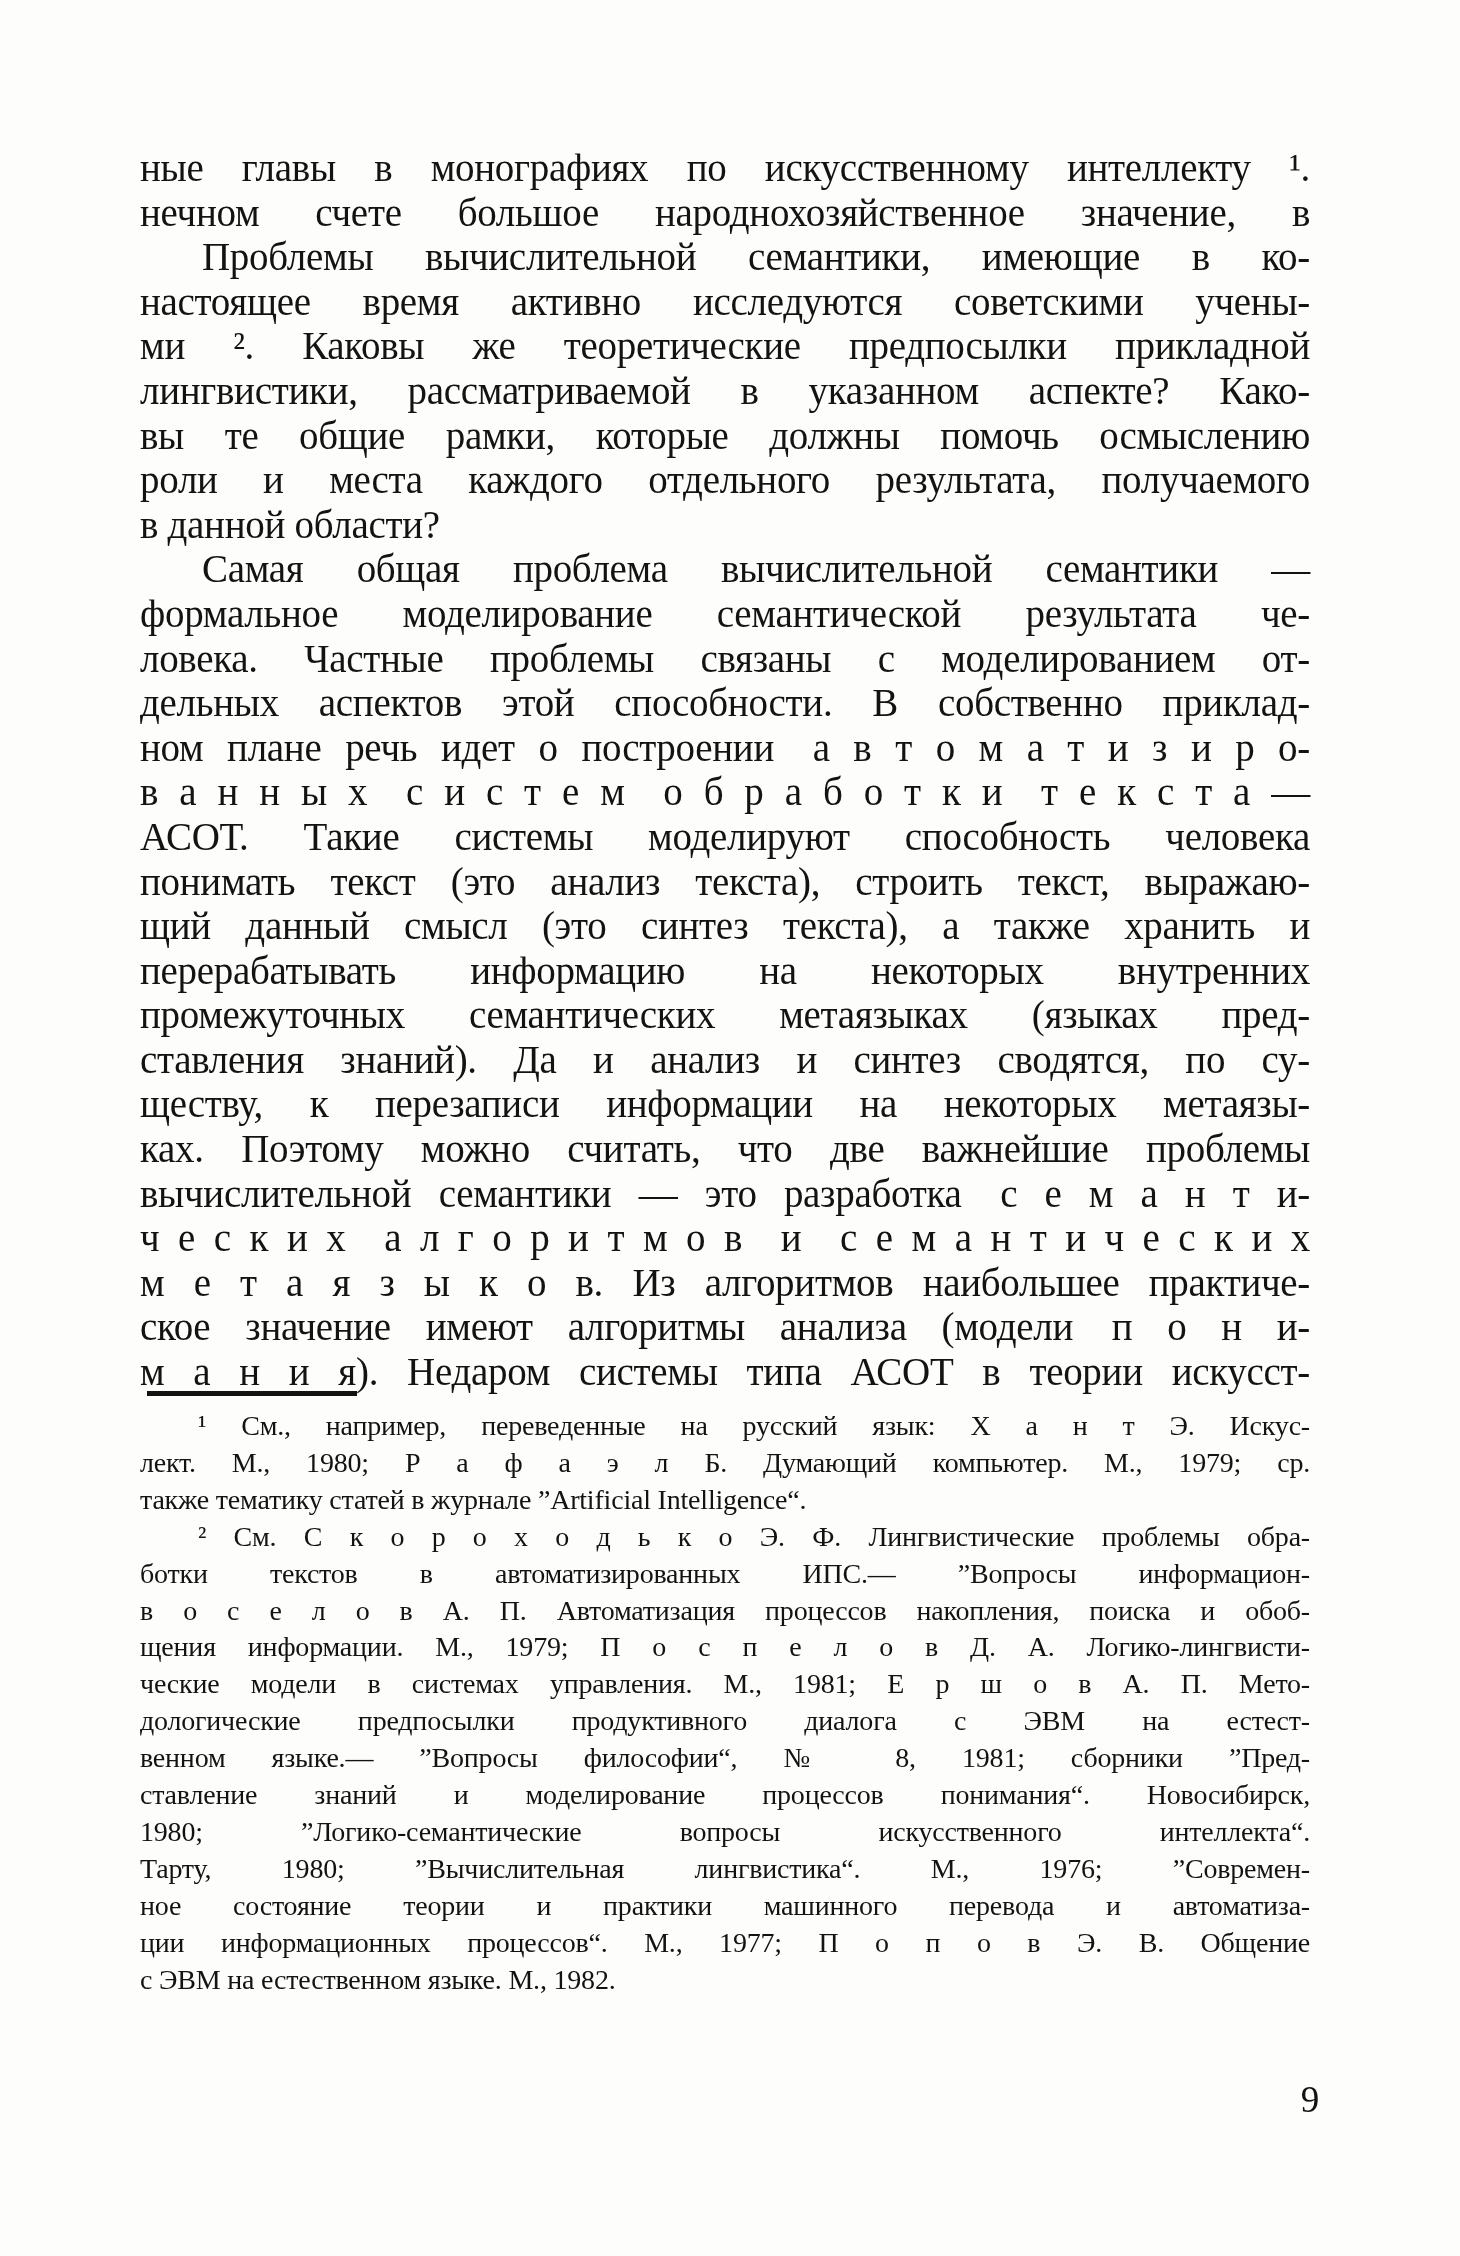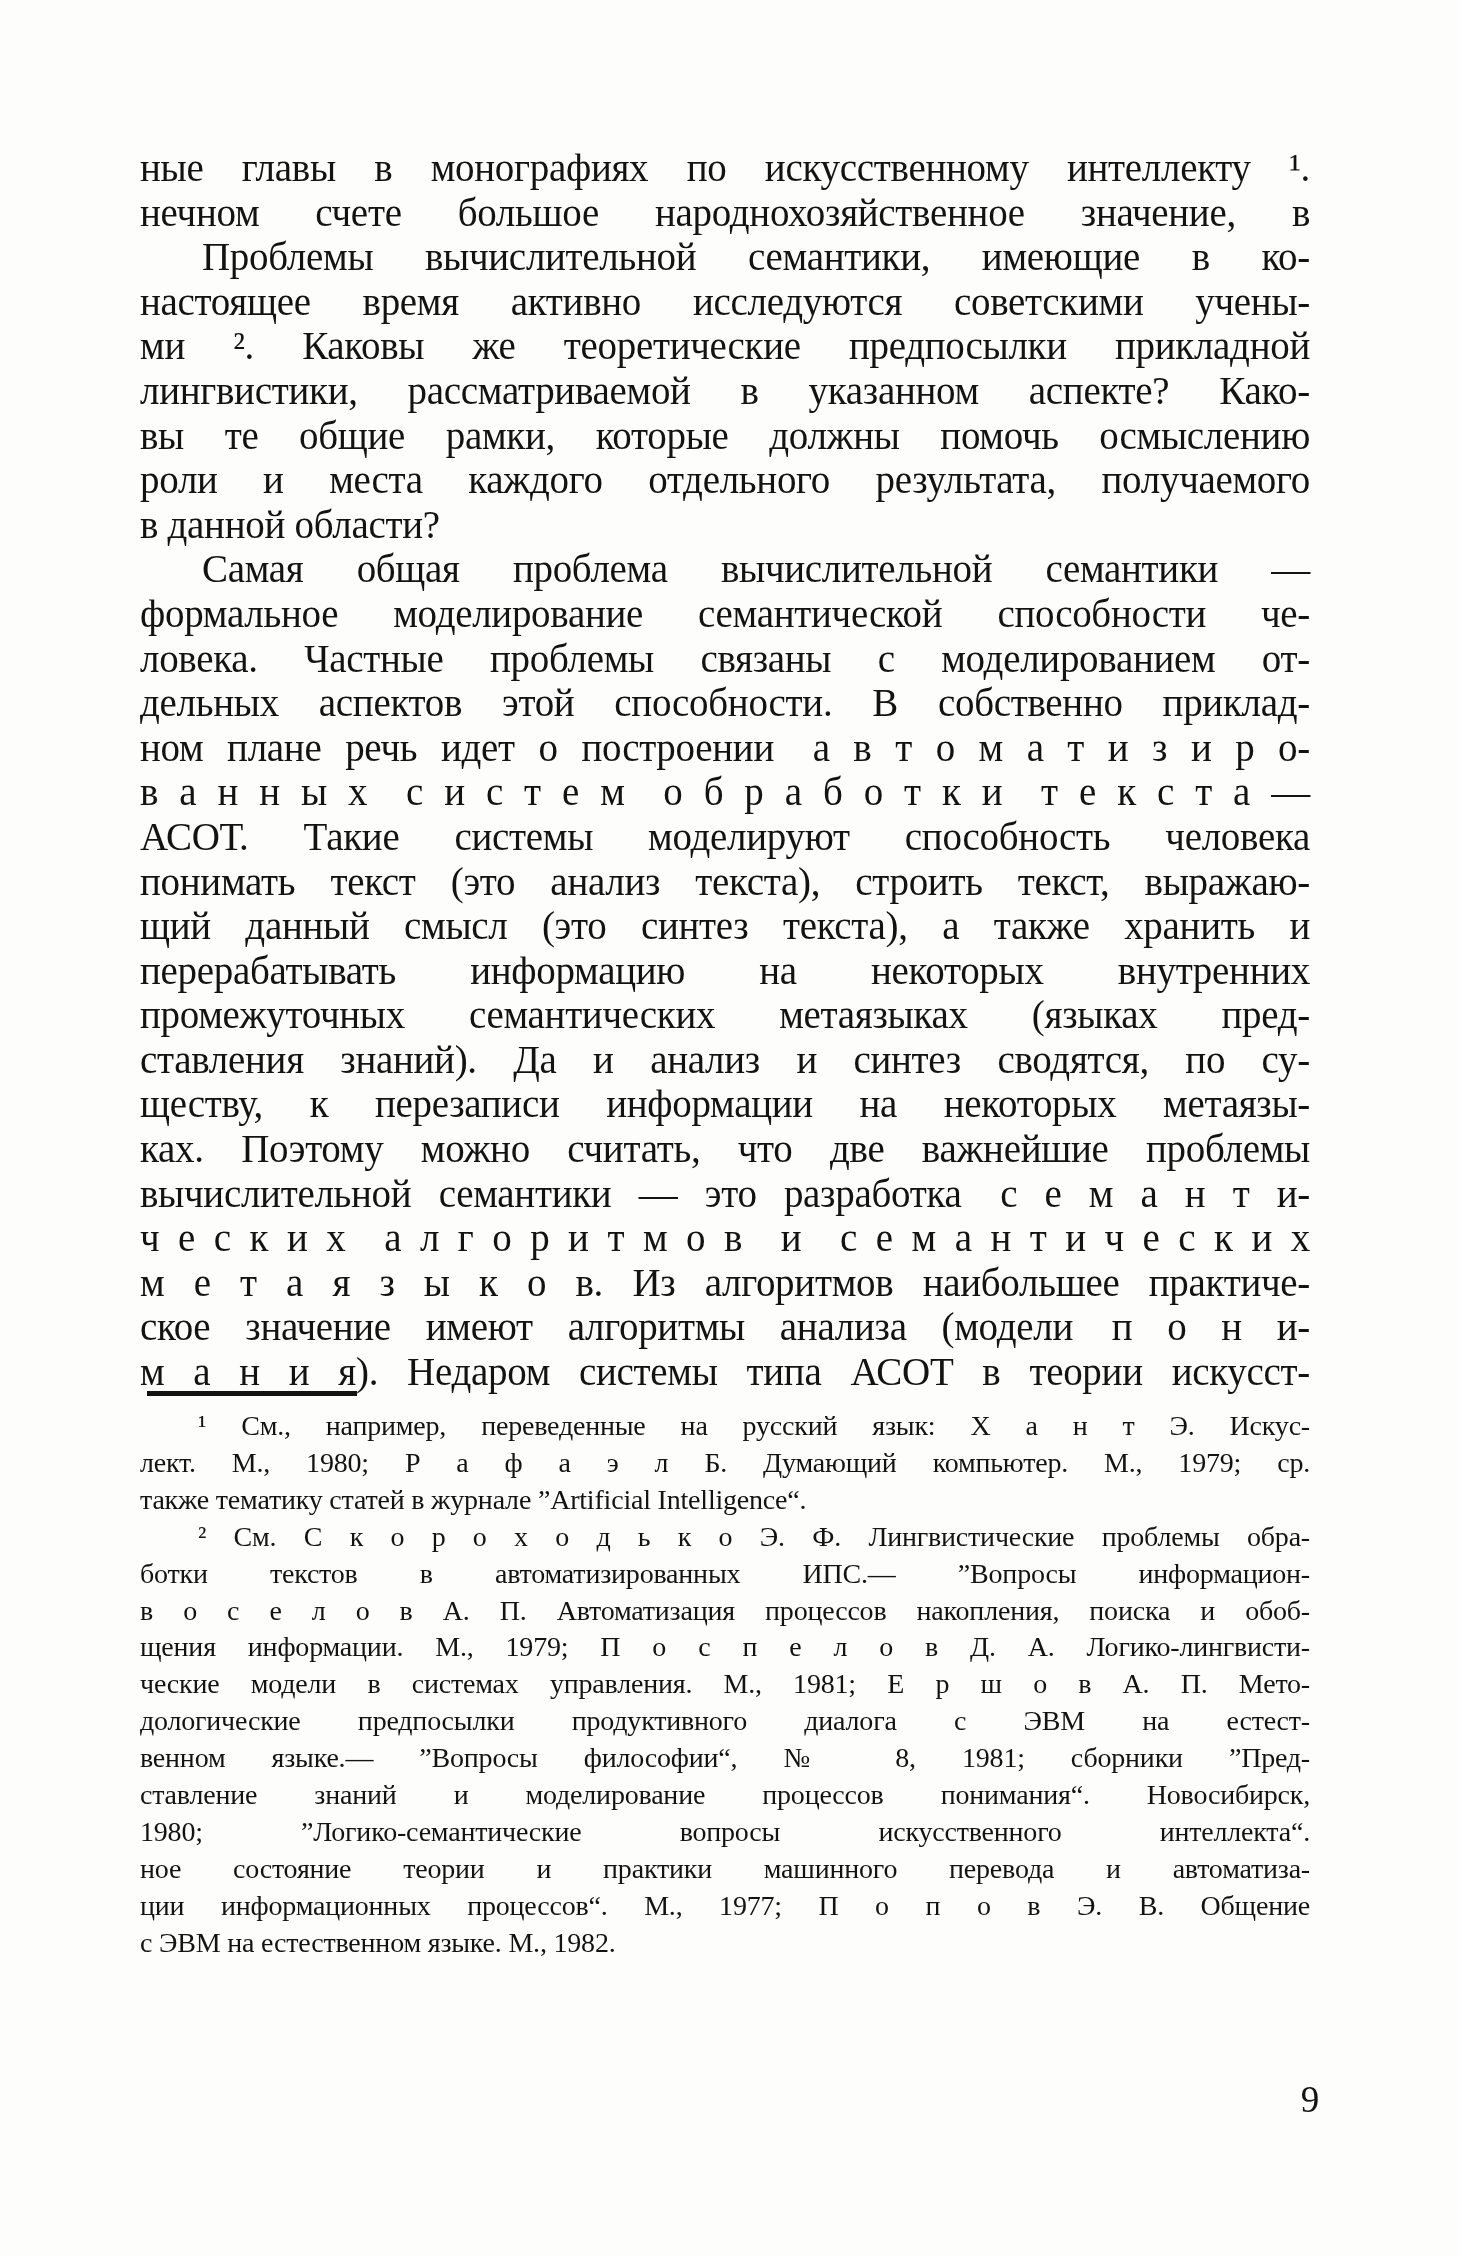--- a/index.html
+++ b/index.html
@@ -67,21 +67,21 @@
       <div class="line">ные главы в монографиях по искусственному интеллекту ¹.</div>
       <div class="line">нечном счете большое народнохозяйственное значение, в</div>
       <div class="line indent">Проблемы вычислительной семантики, имеющие в ко-</div>
       <div class="line">настоящее время активно исследуются советскими учены-</div>
       <div class="line">ми ². Каковы же теоретические предпосылки прикладной</div>
       <div class="line">лингвистики, рассматриваемой в указанном аспекте? Како-</div>
       <div class="line">вы те общие рамки, которые должны помочь осмыслению</div>
       <div class="line">роли и места каждого отдельного результата, получаемого</div>
       <div class="line end">в данной области?</div>
       <div class="line indent">Самая общая проблема вычислительной семантики —</div>
-      <div class="line">формальное моделирование семантической способности че-</div>
+      <div class="line">формальное моделирование семантической результата че-</div>
       <div class="line">ловека. Частные проблемы связаны с моделированием от-</div>
       <div class="line">дельных аспектов этой способности. В собственно приклад-</div>
       <div class="line">ном плане речь идет о построении а в т о м а т и з и р о-</div>
       <div class="line">в а н н ы х с и с т е м о б р а б о т к и т е к с т а —</div>
       <div class="line">АСОТ. Такие системы моделируют способность человека</div>
       <div class="line">понимать текст (это анализ текста), строить текст, выражаю-</div>
       <div class="line">щий данный смысл (это синтез текста), а также хранить и</div>
       <div class="line">перерабатывать информацию на некоторых внутренних</div>
       <div class="line">промежуточных семантических метаязыках (языках пред-</div>
       <div class="line">ставления знаний). Да и анализ и синтез сводятся, по су-</div>
@@ -100,18 +100,19 @@
       <div class="line end">также тематику статей в журнале ”Artificial Intelligence“.</div>
       <div class="line indent">² См. С к о р о х о д ь к о Э. Ф. Лингвистические проблемы обра-</div>
       <div class="line">ботки текстов в автоматизированных ИПС.— ”Вопросы информацион-</div>
       <div class="line">в о с е л о в А. П. Автоматизация процессов накопления, поиска и обоб-</div>
       <div class="line">щения информации. М., 1979; П о с п е л о в Д. А. Логико-лингвисти-</div>
       <div class="line">ческие модели в системах управления. М., 1981; Е р ш о в А. П. Мето-</div>
       <div class="line">дологические предпосылки продуктивного диалога с ЭВМ на естест-</div>
       <div class="line">венном языке.— ”Вопросы философии“, № 8, 1981; сборники ”Пред-</div>
       <div class="line">ставление знаний и моделирование процессов понимания“. Новосибирск,</div>
       <div class="line">1980; ”Логико-семантические вопросы искусственного интеллекта“.</div>
+      <div class="line">Тарту, 1980; ”Вычислительная лингвистика“. М., 1976; ”Современ-</div>
       <div class="line">ное состояние теории и практики машинного перевода и автоматиза-</div>
       <div class="line">ции информационных процессов“. М., 1977; П о п о в Э. В. Общение</div>
       <div class="line end">с ЭВМ на естественном языке. М., 1982.</div>
     </div>
   <div class="page-number">9</div>
 </div>
 
 </body></html>

